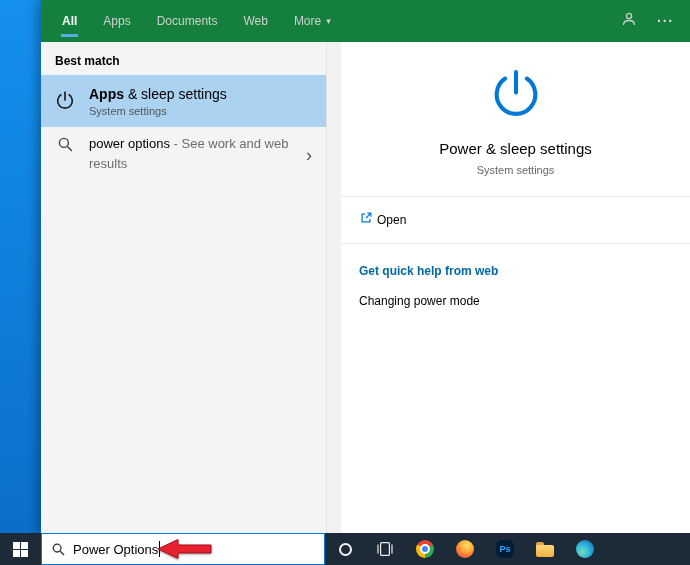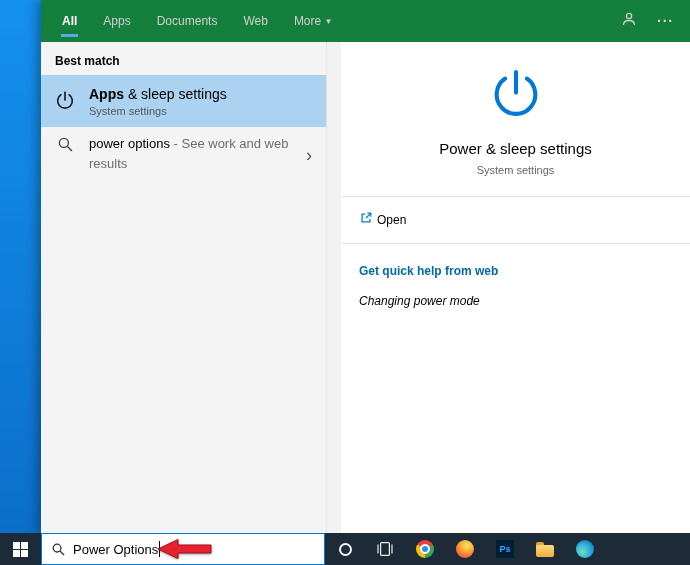--- a/index.html
+++ b/index.html
@@ -46,21 +46,21 @@
   
   .preview-pane { position:absolute; left:300px; top:42px; right:0; bottom:0; background:#fff; }
   .preview-top { text-align:center; padding-top:24px; padding-bottom:20px; border-bottom:1px solid #e6e6e6; }
   .preview-title { font-size:15px; color:#000; margin-top:12px; }
   .preview-subtitle { font-size:11px; color:#666; margin-top:7px; }
   .open-row { display:flex; align-items:center; gap:4px; padding:14px 18px;
               border-bottom:1px solid #e6e6e6; cursor:pointer; }
   .open-label { font-size:12px; color:#000; }
   .help-section { padding:20px 18px; }
   .help-header { font-size:12px; font-weight:bold; color:#0369a1; }
-  .help-link { font-size:12px; color:#000; margin-top:16px; cursor:pointer;font-style:italic; }
+  .help-link { font-size:12px; color:#000; margin-top:16px; cursor:pointer; }
 
   
   .taskbar { position:absolute; left:0; bottom:0; width:690px; height:32px; background:#1d2b39;
              display:flex; align-items:center; }
   .start-btn { width:41px; height:32px; display:flex; align-items:center; justify-content:center; cursor:pointer; }
   .win-logo { width:15px; height:15px; display:grid; grid-template-columns:7px 7px;
               grid-template-rows:7px 7px; gap:1px; }
   .win-logo span { background:#fff; }
   .taskbar-search { width:284px; height:32px; background:#fff; border:1px solid #0078d7;
                     display:flex; align-items:center; cursor:text; }
@@ -69,21 +69,21 @@
   .ts-caret { display:inline-block; width:1px; height:16px; background:#000; margin-left:1px; }
   .tb-cell { width:40px; height:32px; display:flex; align-items:center; justify-content:center; cursor:pointer; }
   .cortana-icon { width:13px; height:13px; border:2px solid #f5f5f5; border-radius:50%; }
   .chrome-icon { width:18px; height:18px; border-radius:50%; position:relative;
                  background:conic-gradient(from -60deg,#ea4335 0 120deg,#34a853 0 240deg,#fbbc05 0 360deg); }
   .chrome-icon::after { content:""; position:absolute; inset:4px; border-radius:50%;
                         background:#4285f4; border:2px solid #fff; }
   .firefox-icon { width:18px; height:18px; border-radius:50%;
                   background:radial-gradient(circle at 60% 30%, #ffe066 0%, #ffb03a 35%, #ff7139 65%, #e3364e 100%); }
   .ps-icon { width:18px; height:18px; background:#001e36; color:#31a8ff; font-size:9px; font-weight:bold;
-             display:flex; align-items:center; justify-content:center; }
+             display:flex; align-items:center; justify-content:center;border-radius:6px; }
   .folder-icon { width:18px; height:12px; background:linear-gradient(#ffd978,#efaf3f);
                  border-radius:1px 2px 2px 2px; position:relative; margin-top:3px; }
   .folder-icon::before { content:""; position:absolute; left:0; top:-3px; width:8px; height:3px;
                          background:#e8a33d; border-radius:2px 2px 0 0; }
   .edge-icon { width:18px; height:18px; border-radius:50%;
                background:radial-gradient(circle at 35% 65%, #6ee0b8 0%, #2fb3e0 45%, #0c59a4 100%); }
 
   
   .annotation-arrow { position:absolute; left:157px; top:538px; z-index:10;
                       filter:drop-shadow(0 1px 1px rgba(0,0,0,.4)); }

